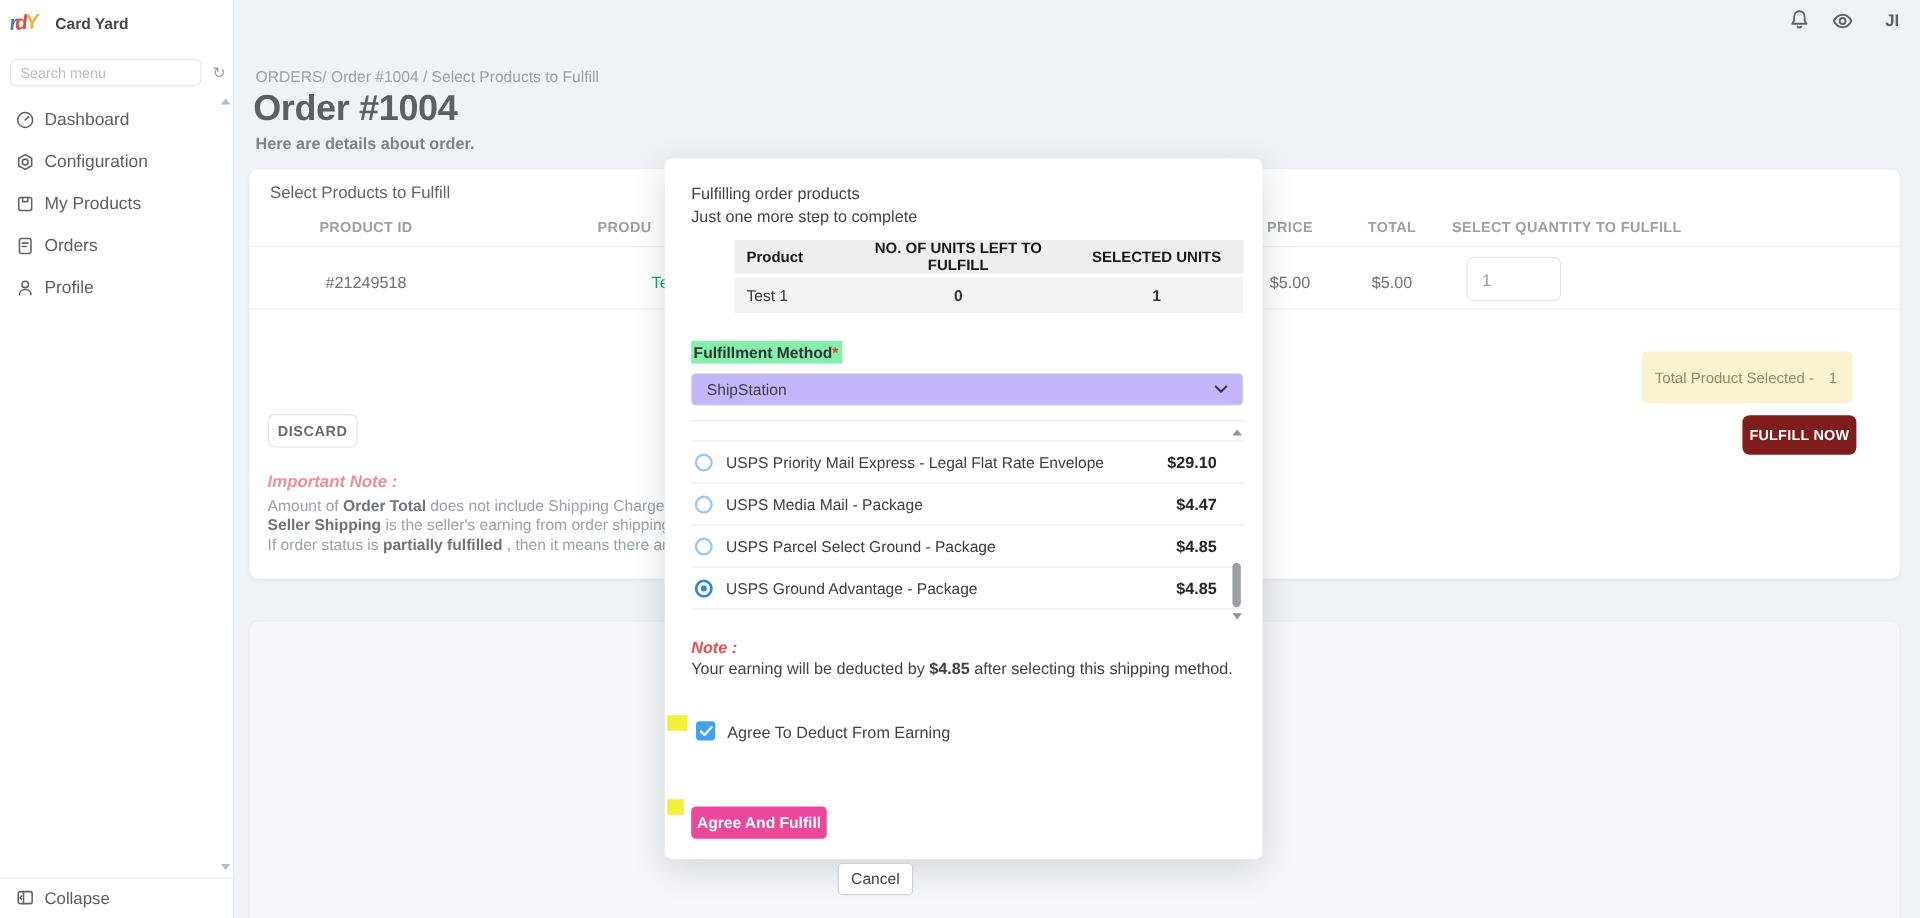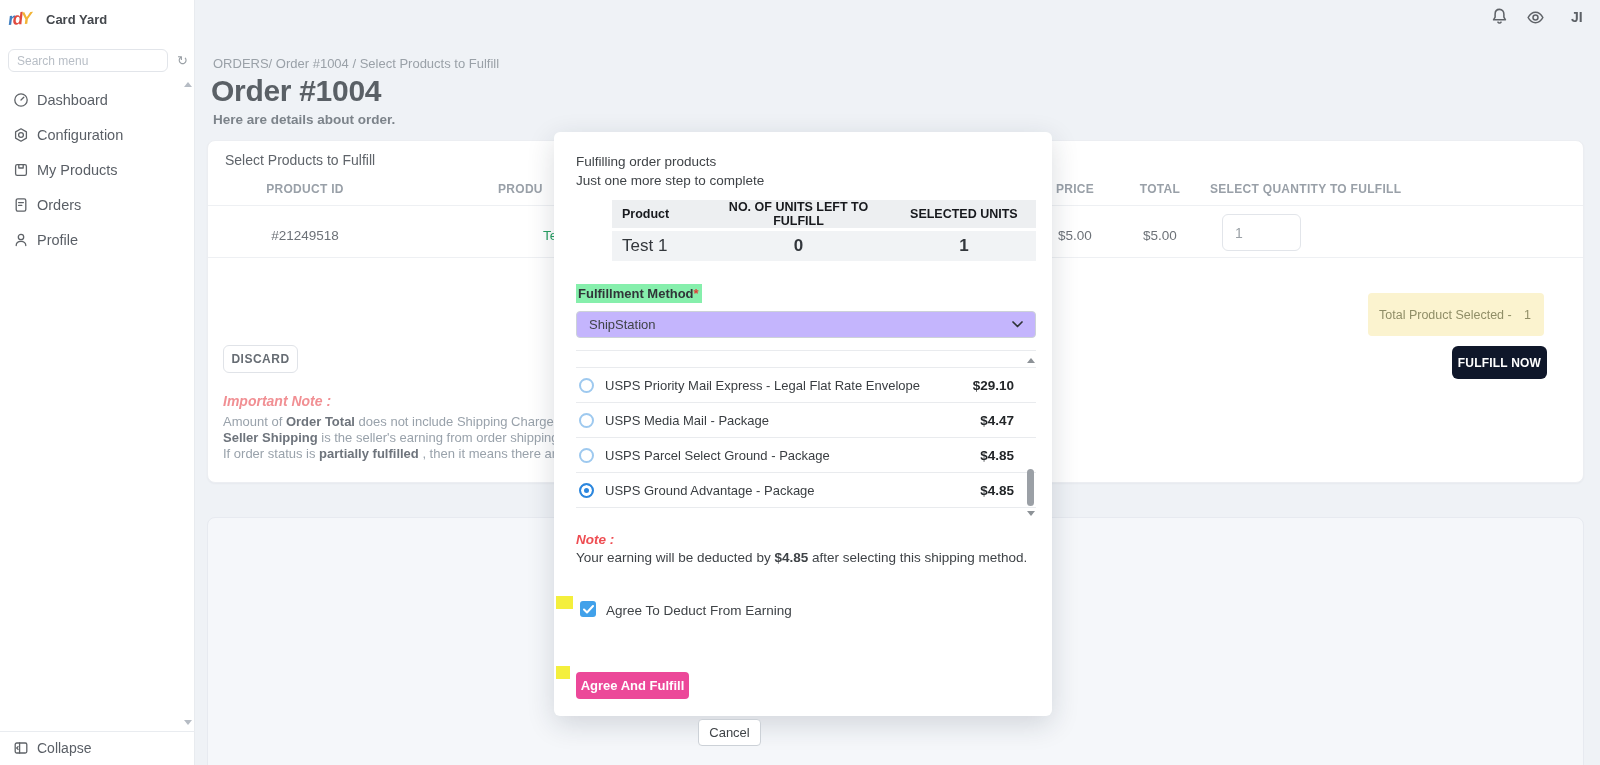--- a/index.html
+++ b/index.html
@@ -35,35 +35,35 @@
 .card1-title { position:absolute; left:225px; top:152px; font-size:14px; color:#5f646a; }
 .th { position:absolute; top:182px; font-size:12px; font-weight:600; color:#99a0a8; letter-spacing:.3px; white-space:nowrap; }
 .hr1 { position:absolute; left:208px; top:205px; width:1375px; border-top:1px solid #eef0f3; }
 .hr2 { position:absolute; left:208px; top:257px; width:1375px; border-top:1px solid #eef0f3; }
 .td { position:absolute; top:228px; font-size:13.5px; color:#6d7278; white-space:nowrap; }
 .qty { position:absolute; left:1222px; top:214px; width:79px; height:37px; border:1px solid #e2e5ea; border-radius:6px; font-size:14px; color:#9aa0a6; padding-left:12px; outline:none; }
 .totalbox { position:absolute; left:1368px; top:293px; width:176px; height:43px; background:#fbf3cf; border-radius:4px; display:flex; align-items:center; padding:0 13px 0 11px; white-space:nowrap; }
 .totalbox .tl { font-size:12.5px; color:#908e67; }
 .totalbox .tv { margin-left:auto; font-size:12.5px; color:#908e67; }
 .discard { position:absolute; left:223px; top:345px; width:75px; height:28px; background:#fff; border:1px solid #e0e3e8; border-radius:6px; font-size:12px; font-weight:600; color:#666c73; letter-spacing:.5px; display:flex; align-items:center; justify-content:center; cursor:pointer; }
-.fulfillnow { position:absolute; left:1452px; top:346px; width:95px; height:33px; background:#0f172a; border:none; border-radius:6px; font-size:12px; font-weight:700; color:#fff; letter-spacing:.2px; display:flex; align-items:center; justify-content:center; cursor:pointer; }
+.fulfillnow { position:absolute; left:1452px; top:346px; width:95px; height:33px; background:#7f1d1d; border:none; border-radius:6px; font-size:12px; font-weight:700; color:#fff; letter-spacing:.2px; display:flex; align-items:center; justify-content:center; cursor:pointer; }
 .imp-title { position:absolute; left:223px; top:393px; font-size:14px; font-style:italic; font-weight:700; color:#f18f93; }
 .imp-line { position:absolute; left:223px; font-size:13px; color:#99a2ab; white-space:nowrap; }
 .imp-line b { color:#6e747c; font-weight:700; }
 
 .card2 { position:absolute; left:207px; top:517px; width:1377px; height:260px; background:#f5f7fa; border:1px solid #e7eaf0; border-radius:8px; }
 
 .modal { position:absolute; left:554px; top:132px; width:498px; height:584px; background:#fff; border-radius:6px; box-shadow:0 8px 28px rgba(25,35,55,.16); z-index:10; }
 .m-t1 { position:absolute; left:22px; top:22px; font-size:13.5px; color:#3f4347; }
 .m-t2 { position:absolute; left:22px; top:41px; font-size:13.5px; color:#3f4347; }
 .m-table { position:absolute; left:22px; top:68px; width:460px;padding-left:36px; }
 .m-thead { height:28px; background:#edeff1; display:grid; grid-template-columns:22% 44% 34%; align-items:center; font-size:12.5px; font-weight:700; color:#17191d; }
 .m-thead div:first-child { padding-left:10px; }
 .m-thead div:nth-child(2), .m-thead div:nth-child(3) { text-align:center; }
-.m-trow { margin-top:3px; height:30px; background:#f1f3f5; display:grid; grid-template-columns:22% 44% 34%; align-items:center; font-size:17px; color:#33373c; }
+.m-trow { margin-top:3px; height:30px; background:#f1f3f5; display:grid; grid-template-columns:22% 44% 34%; align-items:center; font-size:13px; color:#33373c; }
 .m-trow div:first-child { padding-left:10px; }
 .m-trow div:nth-child(2), .m-trow div:nth-child(3) { text-align:center; font-weight:700; }
 .m-label { position:absolute; left:22px; top:154px; font-size:13px; font-weight:700; color:#303438; }
 .m-label .hl { background:#86efac; padding:2px 3px 2px 2px; }
 .m-label .req { color:#e23b36; }
 .m-select { position:absolute; left:22px; top:179px; width:460px; height:27px; border:1px solid #cdd2d8; border-radius:4px; display:flex; align-items:center; padding:0 12px; font-size:13px; color:#3f4347; cursor:pointer; background:#c4b5fd; }
 .m-select svg { margin-left:auto; }
 .ship-list { position:absolute; left:22px; top:218px; width:460px; height:170px; border-top:1px solid #e9ebee; }
 .ship-sliver { height:17px; border-bottom:1px solid #e9ebee; }
 .ship-row { height:35px; display:flex; align-items:center; border-bottom:1px solid #e9ebee; padding-left:3px; cursor:pointer; }

